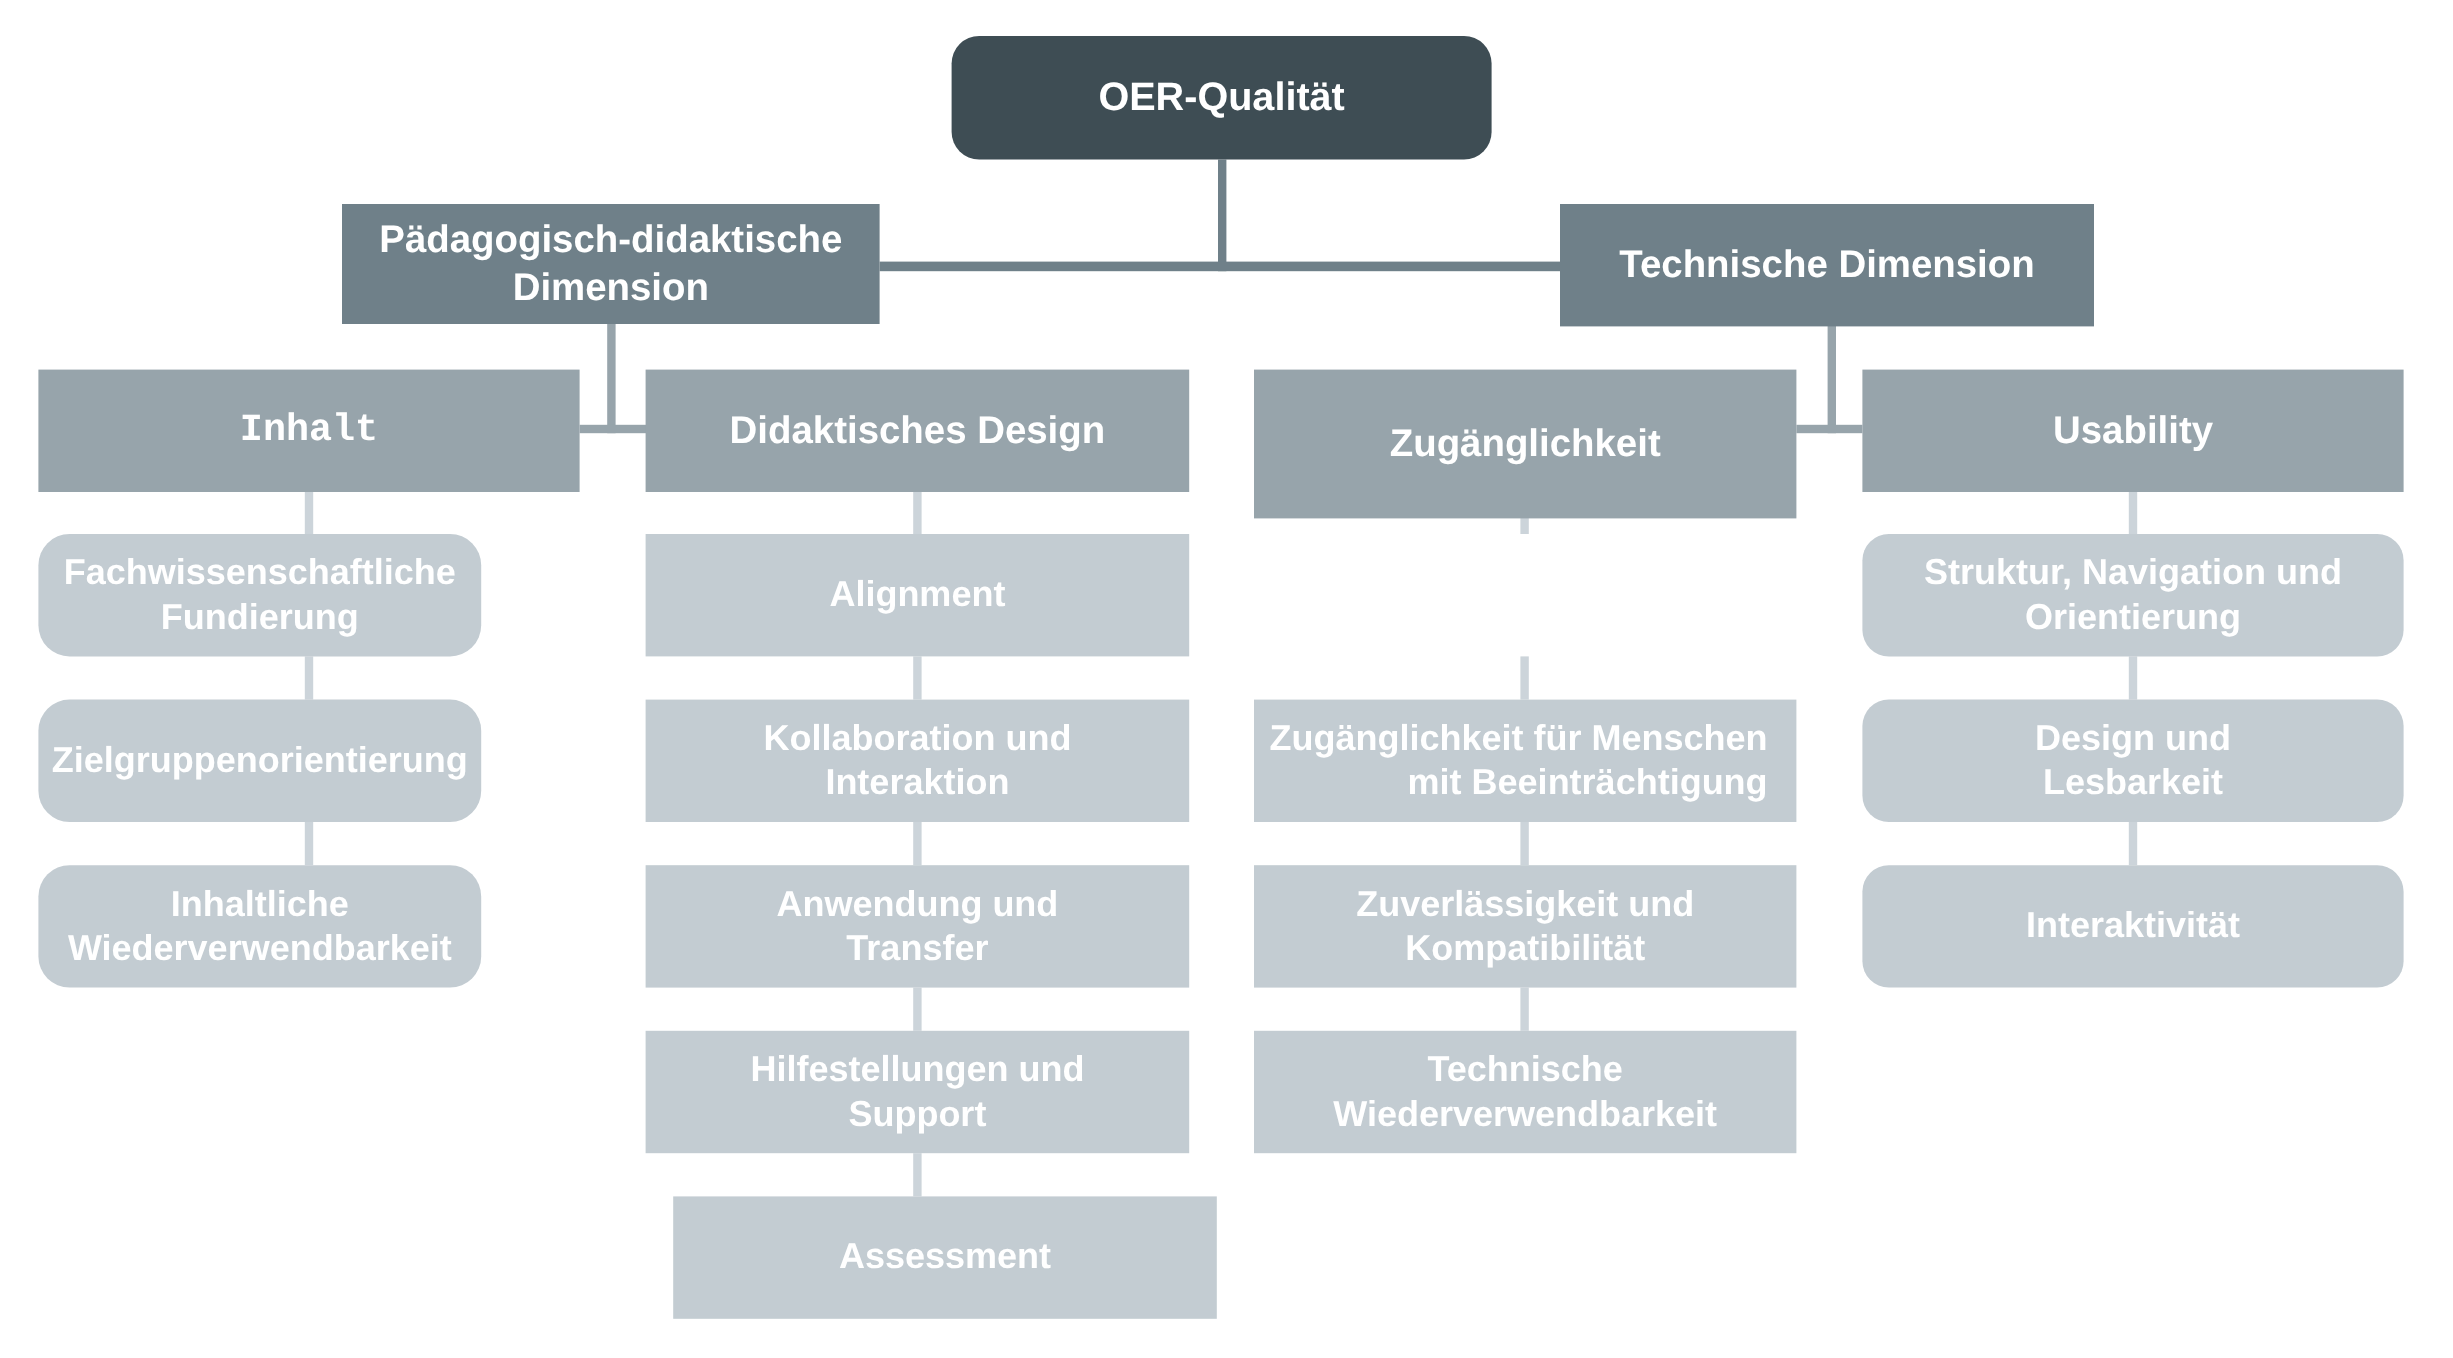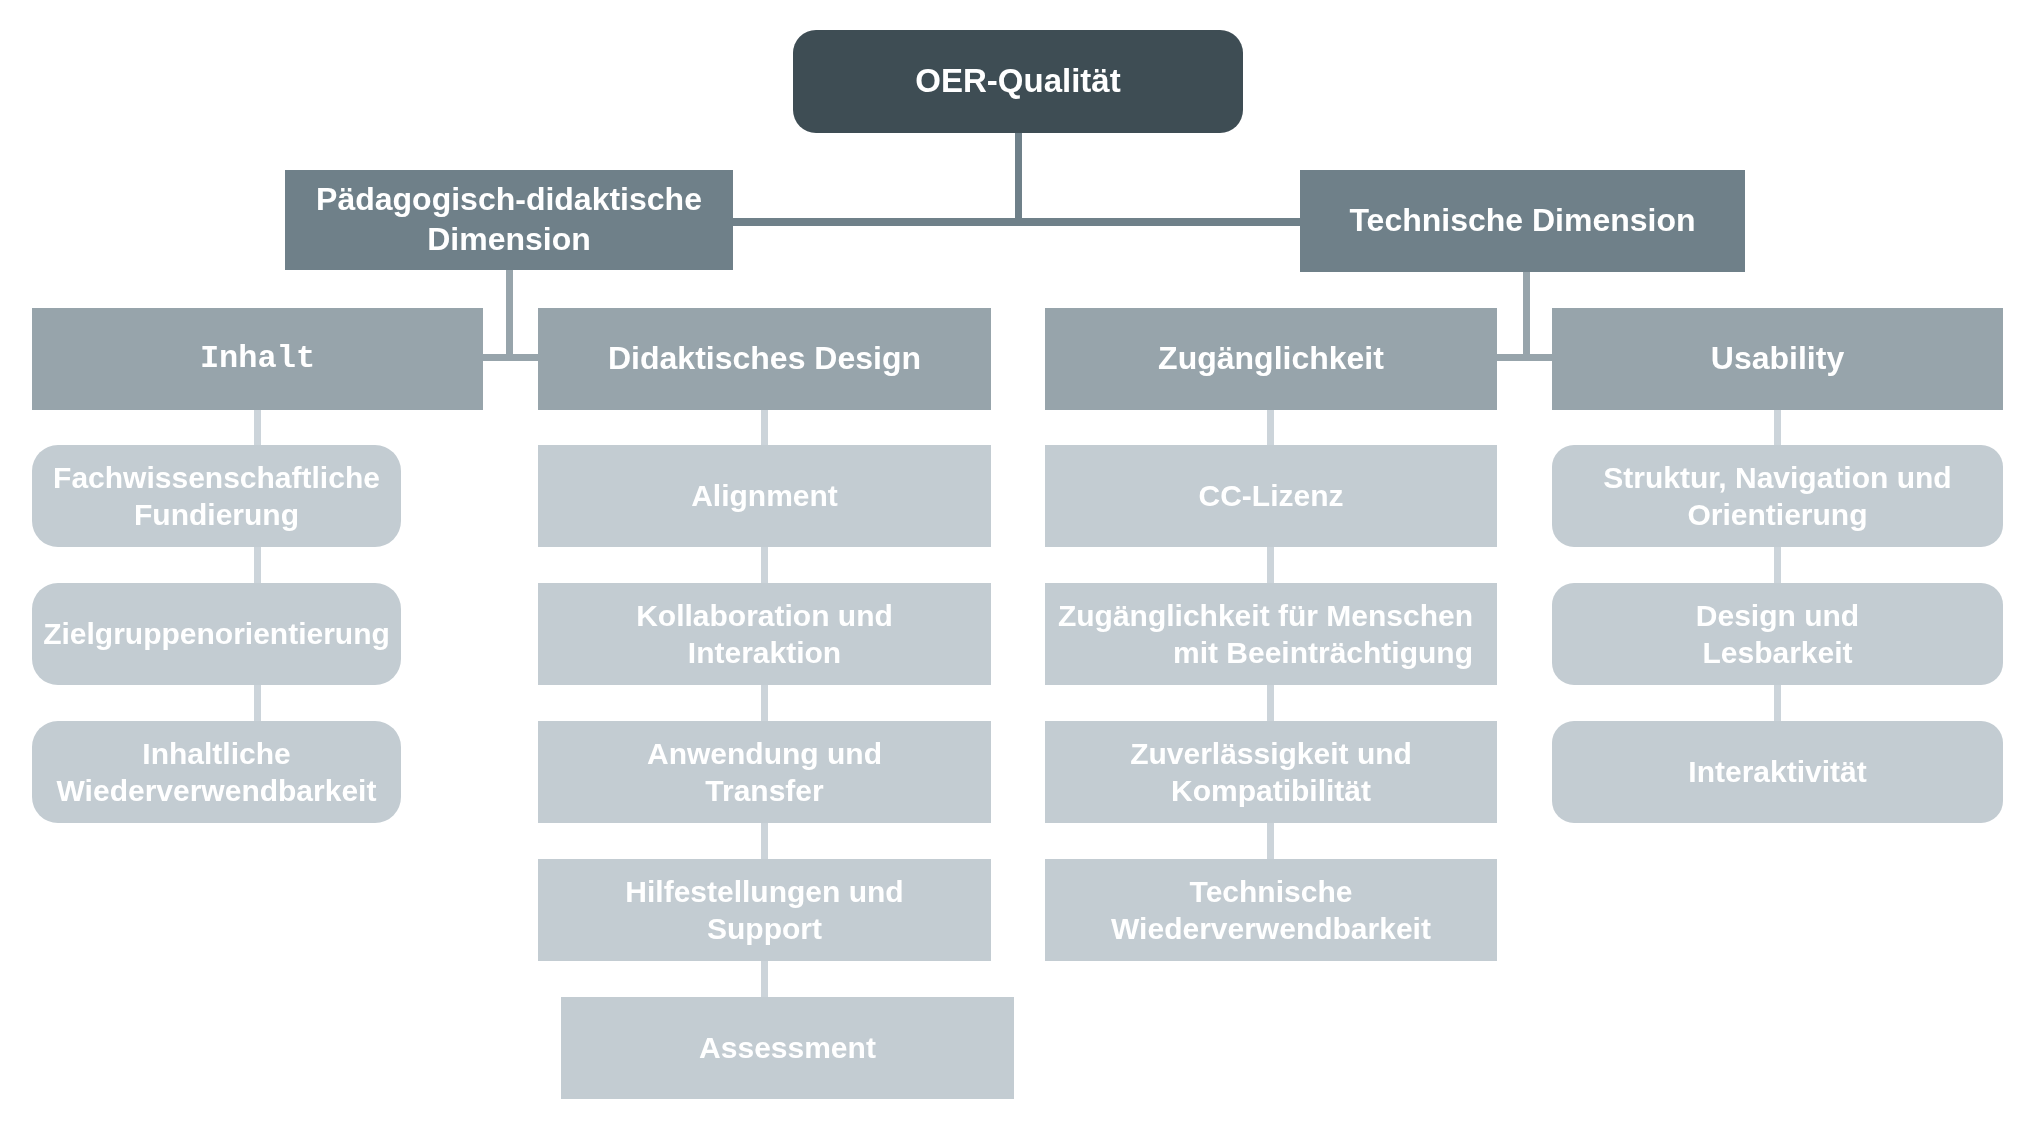--- a/index.html
+++ b/index.html
@@ -30,21 +30,21 @@
   .line-mid{background:#97a4ab;}
   .line-light{background:#ccd4da;}
 
   
   #root-box      {left:793px;  top:30px;  width:450px; height:103px;}
   #dim-paed      {left:285px;  top:170px; width:448px; height:100px;}
   #dim-tech      {left:1300px; top:170px; width:445px; height:102px;}
 
   #cat-inhalt    {left:32px;   top:308px; width:451px; height:102px;font-family:Liberation Mono, monospace;}
   #cat-didaktik  {left:538px;  top:308px; width:453px; height:102px;}
-  #cat-zugang    {left:1045px; top:308px; width:452px; height:102px;}
+  #cat-zugang    {left:1045px; top:308px; width:452px; height:124px;}
   #cat-usability {left:1552px; top:308px; width:451px; height:102px;}
 
   .col1{left:32px;   width:369px;border-radius:26px;}
   .col2{left:538px;  width:453px;}
   .col3{left:1045px; width:452px;}
   .col4{left:1552px; width:451px;border-radius:22px;}
   .rowA{top:445px;height:102px;}
   .rowB{top:583px;height:102px;}
   .rowC{top:721px;height:102px;}
   .rowD{top:859px;height:102px;text-align:center;}
@@ -119,21 +119,20 @@
 
   <div class="node lvl-item col2 rowA">Alignment</div>
   <div class="node lvl-item col2 rowB">Kollaboration und
 Interaktion</div>
   <div class="node lvl-item col2 rowC">Anwendung und
 Transfer</div>
   <div class="node lvl-item col2 rowD">Hilfestellungen und
 Support</div>
   <div class="node lvl-item col2 rowE">Assessment</div>
 
-  <div class="node lvl-item col3 rowA">CC-Lizenz</div>
   <div class="node lvl-item col3 rowB align-right">Zugänglichkeit für Menschen
 mit Beeinträchtigung</div>
   <div class="node lvl-item col3 rowC">Zuverlässigkeit und
 Kompatibilität</div>
   <div class="node lvl-item col3 rowD">Technische
 Wiederverwendbarkeit</div>
 
   <div class="node lvl-item col4 rowA">Struktur, Navigation und
 Orientierung</div>
   <div class="node lvl-item col4 rowB">Design und

